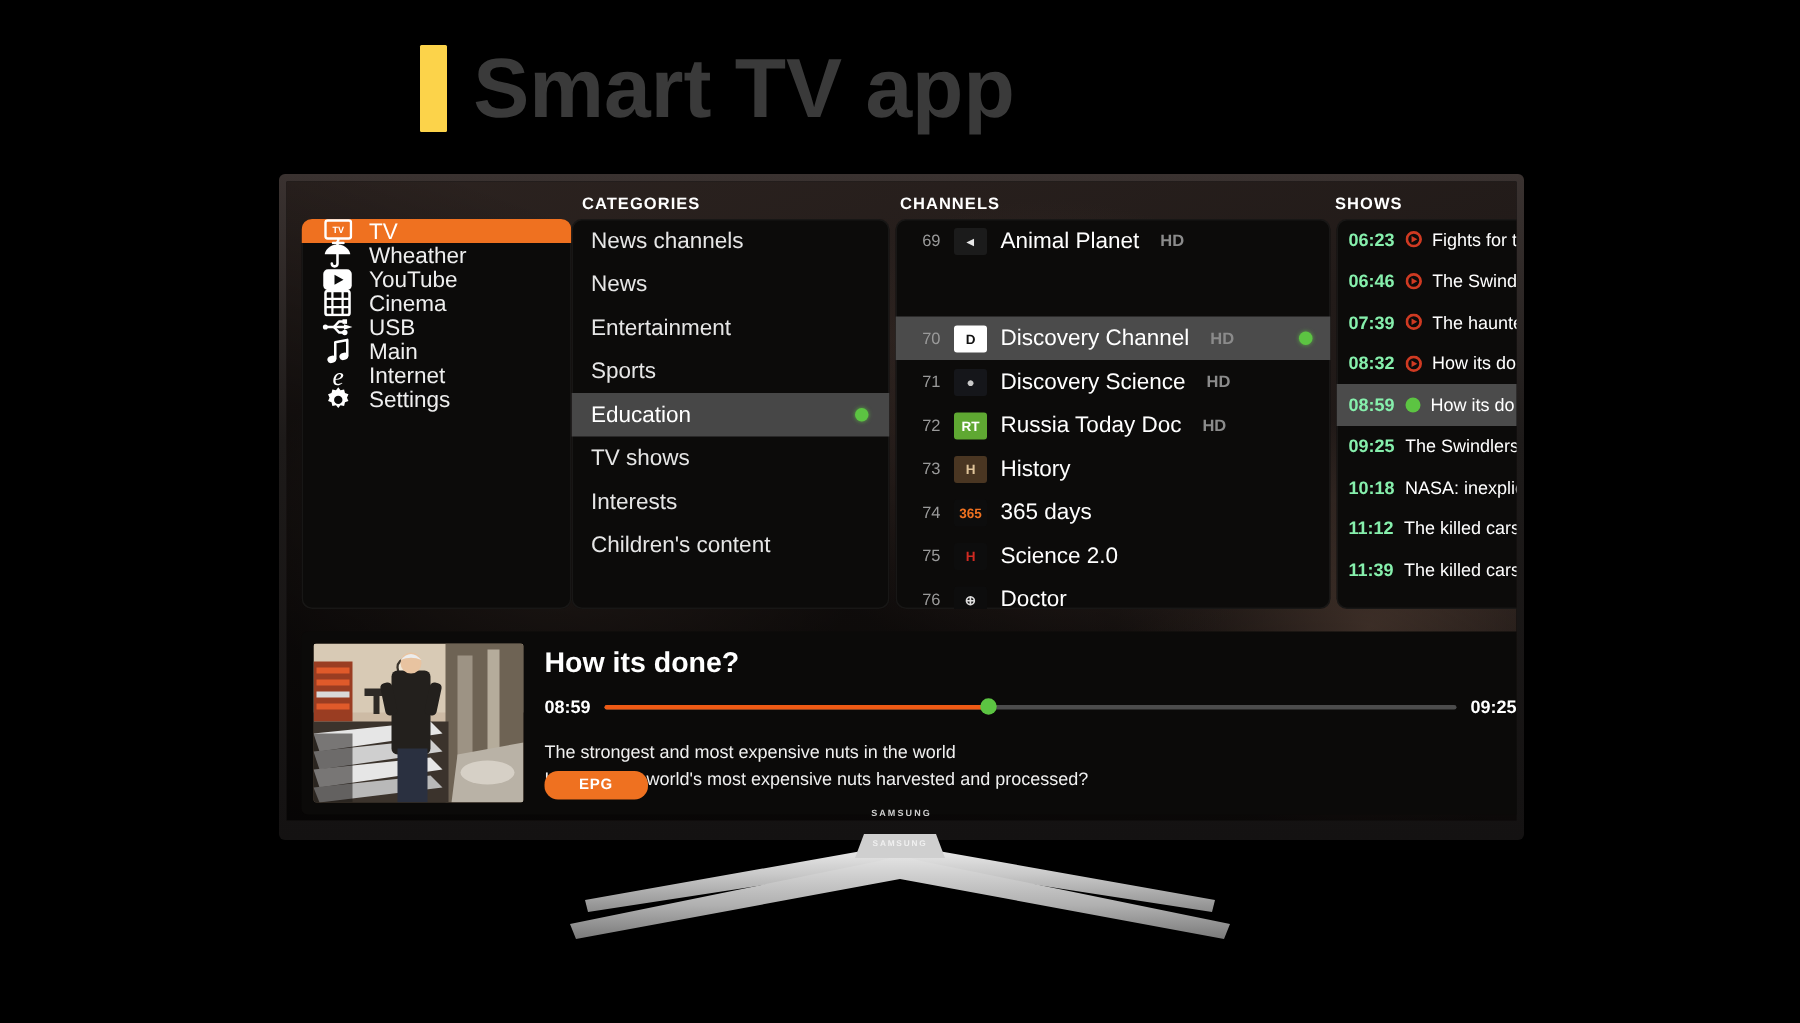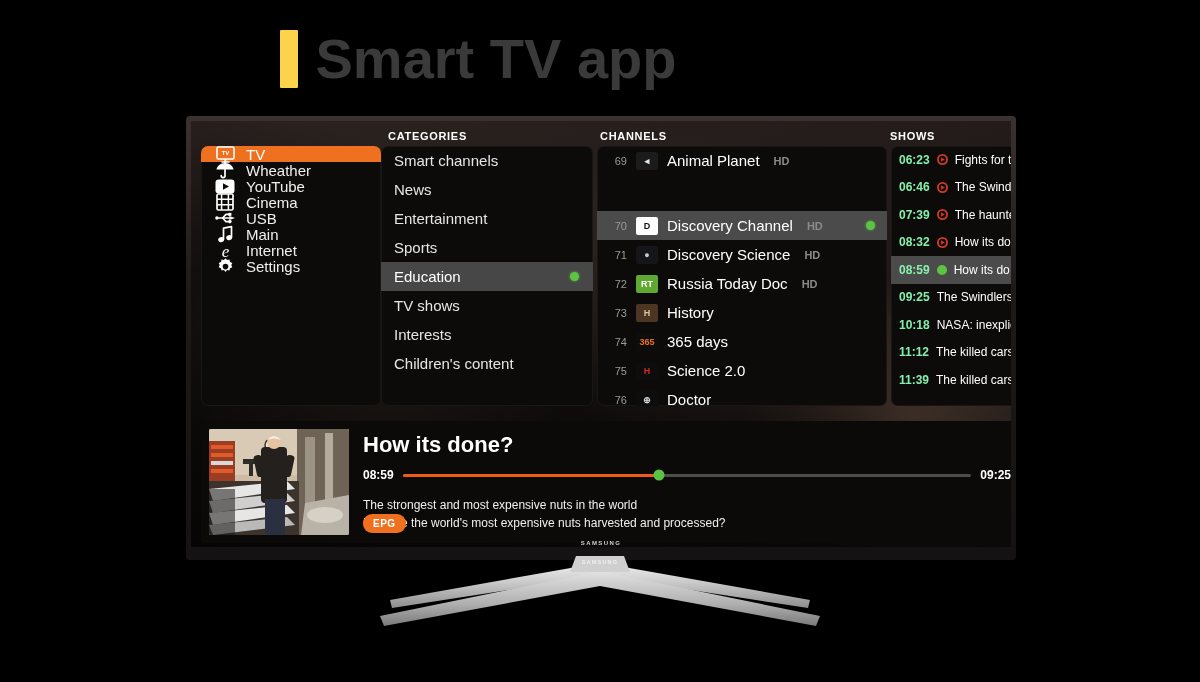--- a/index.html
+++ b/index.html
@@ -138,42 +138,42 @@
     position: absolute; left: 10px; top: 300px;
     width: 818px; height: 122px;
     background: #0b0a09; border-radius: 4px;
     display: flex; padding: 8px; gap: 14px;
   }
   .thumb {
     width: 140px; height: 106px; flex: none; border-radius: 2px;
     overflow: hidden; background: #2b211a; position: relative;
   }
   .info-right { flex: 1; position: relative; padding-top: 3px; }
-  .info-title { font-size: 22px; font-weight: bold; color: #fff; }
+  .info-title { font-size: 19px; font-weight: bold; color: #fff; }
   .prog-row {
     display: flex; align-items: center; gap: 9px;
     margin-top: 10px; color: #fff;
   }
   .prog-time { font-size: 12px; font-weight: bold; flex: none; }
   .prog-track {
     flex: 1; height: 3px; background: #4c4c4c; position: relative; border-radius: 2px;
   }
   .prog-fill {
     position: absolute; left: 0; top: 0; height: 3px;
     background: #ef5a14; border-radius: 2px;
   }
   .prog-knob {
     position: absolute; top: 50%; width: 11px; height: 11px;
     border-radius: 50%; background: #5cc442; transform: translate(-50%,-50%);
   }
   .info-desc { margin-top: 14px; color: #f0f0f0; font-size: 12px; line-height: 18px; }
   .epg-badge {
     position: absolute; left: 0; bottom: 2px;
     background: #ef7120; color: #fff; font-size: 10px; font-weight: bold;
-    padding: 4px 10px; border-radius: 9px; letter-spacing: .5px;
+    padding: 4px 23px; border-radius: 9px; letter-spacing: .5px;
   }
 
   
   .stand { position: absolute; left: 350px; top: 556px; width: 500px; height: 82px; }
 </style>
 </head>
 <body>
 
 <div id="stage">
 
@@ -268,21 +268,21 @@
                 <path d="M9.5 1.2l1.5 1.9 2.4-.5.6 2.4 2.3.9-1 2.2 1 2.2-2.3.9-.6 2.4-2.4-.5-1.5 1.9-1.5-1.9-2.4.5-.6-2.4-2.3-.9 1-2.2-1-2.2 2.3-.9.6-2.4 2.4.5z" fill="#fff"></path>
                 <circle cx="9.5" cy="9.6" r="2.8" fill="#0b0b0b"></circle>
               </svg>
             </span>
             <span>Settings</span>
           </div>
         </div>
 
       <div class="panel panel-categories" id="categories">
           <div class="cat-item">
-            <span>Smart channels</span>
+            <span>News channels</span>
           </div>
           <div class="cat-item">
             <span>News</span>
           </div>
           <div class="cat-item">
             <span>Entertainment</span>
           </div>
           <div class="cat-item">
             <span>Sports</span>
           </div>

